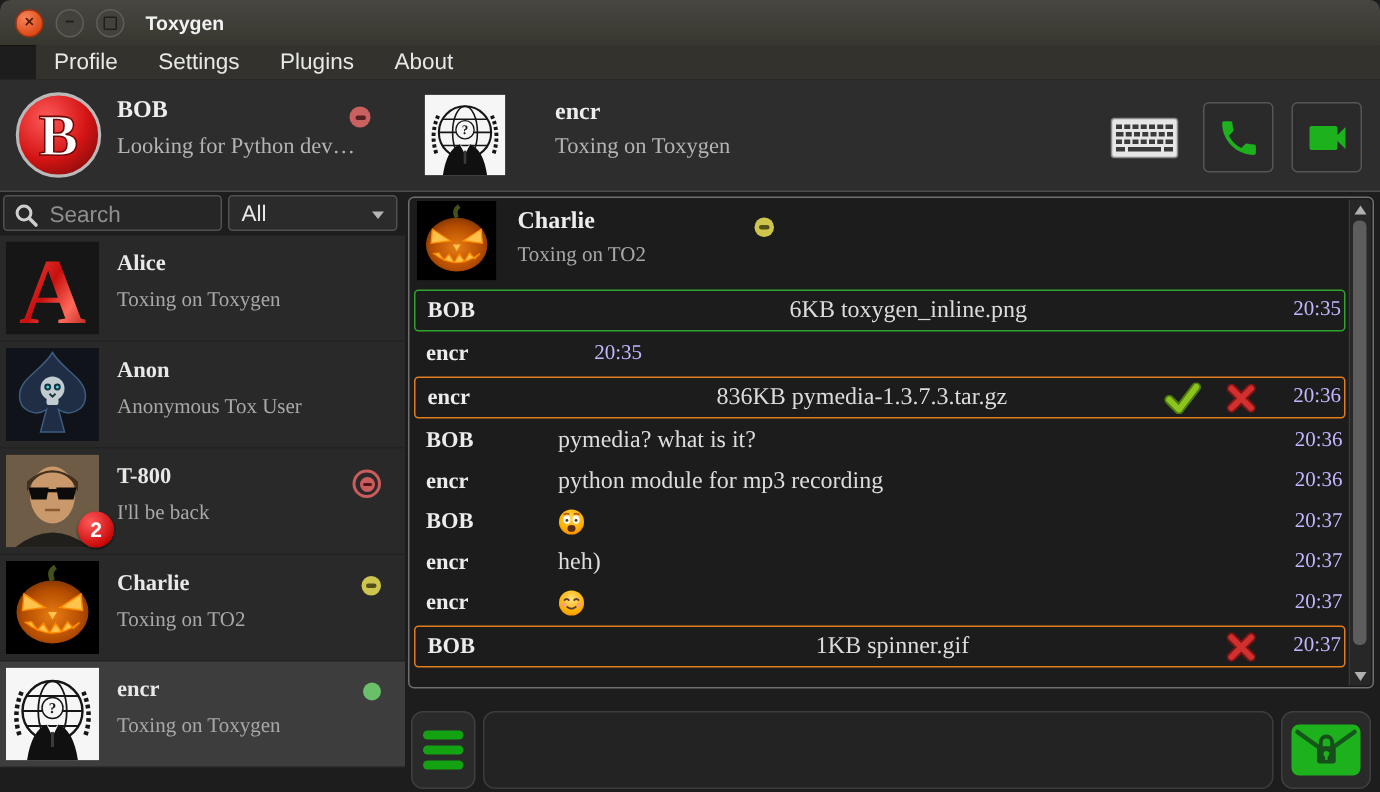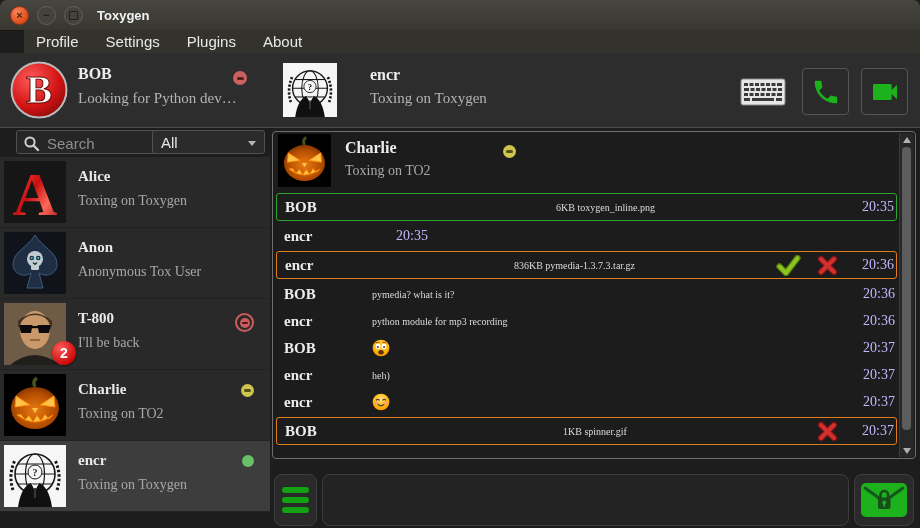--- a/index.html
+++ b/index.html
@@ -61,21 +61,21 @@
   .s-busy::after{content:"";position:absolute;left:3.5px;top:5.5px;width:7px;height:3px;
     background:#571f1f;border-radius:1.5px;}
   .s-busy-ring{width:19px;height:19px;border-radius:50%;border:2px solid #cc5c5c;box-sizing:border-box;}
   .s-busy-ring::before{content:"";position:absolute;left:2.5px;top:2.5px;width:10px;height:10px;
     border-radius:50%;background:#cc5c5c;}
   .s-busy-ring::after{content:"";position:absolute;left:4.5px;top:6.5px;width:6px;height:2.5px;
     background:#471616;border-radius:1px;z-index:1;}
 
   
   .search-row{position:absolute;left:0;top:128px;width:270px;height:29px;}
-  .search-box{position:absolute;left:16px;top:2px;width:146px;height:24px;background:#262626;
+  .search-box{position:absolute;left:2px;top:2px;width:146px;height:24px;background:#262626;
     border:1px solid #515151;border-radius:3px;box-sizing:border-box;}
   .search-box svg{position:absolute;left:6px;top:4px;}
   .search-input{position:absolute;left:28px;top:1px;width:112px;height:20px;background:transparent;
     border:none;outline:none;color:#ddd;font-size:15px;font-family:"Liberation Sans",sans-serif;}
   .search-input::placeholder{color:#8f8f8f;}
   .filter-dd{position:absolute;left:152px;top:2px;width:113px;height:24px;background:#2b2b2b;
     border:1px solid #515151;border-radius:3px;box-sizing:border-box;color:#e8e8e8;
     font-size:15px;display:flex;align-items:center;padding-left:8px;cursor:default;}
   .dd-arrow{position:absolute;right:8px;top:10px;width:0;height:0;
     border-left:4px solid transparent;border-right:4px solid transparent;border-top:5px solid #b5b5b5;}
@@ -101,21 +101,21 @@
   .peer-name{position:absolute;left:72px;top:7px;font-weight:bold;font-size:16px;color:#ededed;}
   .peer-status-msg{position:absolute;left:72px;top:31px;font-size:14px;color:#a8a8a8;}
   .peer-status{position:absolute;left:230px;top:13px;}
 
   .message-list{position:absolute;left:3px;top:59px;right:18px;}
   .msg-row{display:flex;align-items:center;height:26px;margin-bottom:1px;}
   .msg-row.file{height:28px;margin:2px 0;border:1px solid transparent;border-radius:3px;box-sizing:border-box;}
   .msg-row.frame-done{border-color:var(--frame-done,#2fa32f);}
   .msg-row.frame-active{border-color:var(--frame-active,#e07e1e);}
   .m-sender{width:88px;padding-left:8px;font-weight:bold;font-size:15px;color:#ececec;flex:none;}
-  .m-body{flex:1;font-size:10px;color:#dcdcdc;display:flex;align-items:center;font-family:Liberation Serif, serif;}
+  .m-body{flex:1;font-size:16px;color:#dcdcdc;display:flex;align-items:center;font-family:Liberation Serif, serif;}
   .msg-row.file .m-body{justify-content:center;}
   .m-actions{display:flex;align-items:center;gap:16px;margin-right:14px;flex:none;}
   .m-actions .act{display:flex;cursor:default;}
   .m-time{width:42px;text-align:right;font-size:14px;color:#c4b5fd;flex:none;margin-right:2px;}
 
   
   .sb{position:absolute;top:1px;bottom:1px;right:1px;width:14px;background:#272727;
     border-left:1px solid #3a3a3a;border-radius:0 3px 3px 0;}
   .sb-up,.sb-down{position:absolute;left:0;width:14px;height:13px;display:flex;
     align-items:center;justify-content:center;cursor:default;}

